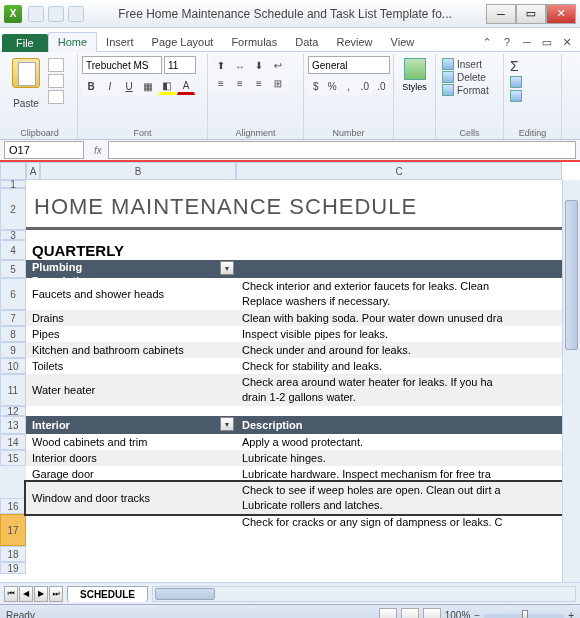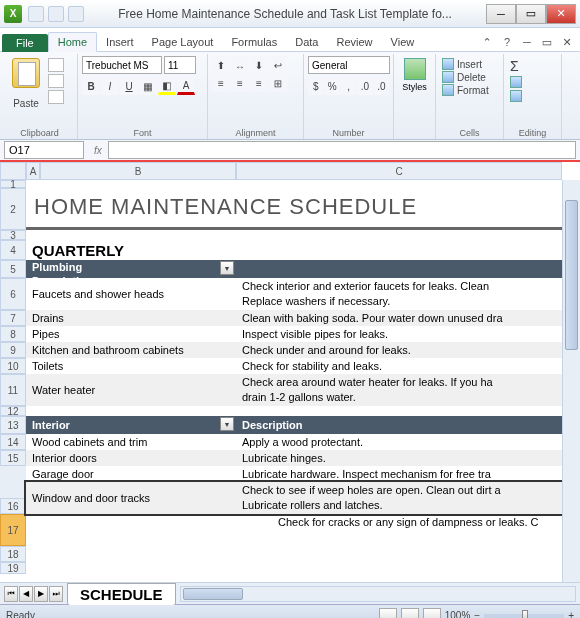--- a/index.html
+++ b/index.html
@@ -78,21 +78,21 @@
 .data-row.alt { background:#f0f0f0;}
 .data-row.sel { outline:2px solid #333;}
 .dcell { padding:1px 6px; display:flex; align-items:center; overflow:hidden; white-space:nowrap;}
 .vscroll { position:absolute; top:18px; right:0; width:18px; bottom:0; background:#e8eef6; border-left:1px solid #c5d3e8;}
 .vthumb { position:absolute; top:20px; left:2px; width:13px; height:150px; background:linear-gradient(90deg,#d0def0,#b8c8e0); border:1px solid #9ab; border-radius:2px;}
 
 
 .sheet-bar { height:22px; background:#e8eef6; border-top:1px solid #c5d3e8; display:flex; align-items:center;}
 .sheet-nav { display:flex; gap:1px; padding:0 4px;}
 .sn-btn { width:14px; height:16px; background:linear-gradient(#fff,#ddd); border:1px solid #aaa; font-size:8px; display:flex; align-items:center; justify-content:center;}
-.sheet-tab { background:#fff; border:1px solid #aaa; border-bottom:none; padding:2px 12px; font-size:15px; font-weight:bold; border-radius:0 0 3px 3px;}
+.sheet-tab { background:#fff; border:1px solid #aaa; border-bottom:none; padding:2px 12px; font-size:10px; font-weight:bold; border-radius:0 0 3px 3px;}
 .hscroll { flex:1; height:16px; margin:0 4px; background:#e8eef6; border:1px solid #c5d3e8; position:relative;}
 .hthumb { position:absolute; left:2px; top:1px; width:60px; height:12px; background:linear-gradient(#d0def0,#b8c8e0); border:1px solid #9ab; border-radius:2px;}
 
 
 .status { height:22px; background:linear-gradient(#e0e9f4,#cdd9e9); border-top:1px solid #aac; display:flex; align-items:center; padding:0 6px; font-size:10px; color:#444;}
 .status-right { margin-left:auto; display:flex; align-items:center; gap:4px;}
 .view-btn { width:18px; height:16px; background:linear-gradient(#fff,#ddd); border:1px solid #aaa;}
 .zoom-slider { width:80px; height:4px; background:#c5d3e8; position:relative;}
 .zoom-thumb { position:absolute; left:38px; top:-4px; width:6px; height:12px; background:linear-gradient(#fff,#ccc); border:1px solid #888;}
 </style>
@@ -311,21 +311,21 @@
         <div class="dcell" style="flex:1;white-space:normal;line-height:15px">Lubricate hinges.</div>
       </div>
       <div class="data-row" style="height: 16px;">
         <div class="dcell" style="width:210px">Garage door</div>
         <div class="dcell" style="flex:1;white-space:normal;line-height:15px">Lubricate hardware. Inspect mechanism for free tra</div>
       </div>
       <div class="data-row alt sel" style="height: 32px;">
         <div class="dcell" style="width:210px">Window and door tracks</div>
         <div class="dcell" style="flex:1;white-space:normal;line-height:15px">Check to see if weep holes are open. Clean out dirt a<br>Lubricate rollers and latches.</div>
       </div>
-      <div class="data-row" style="height: 16px; padding-left: 36px;">
+      <div class="data-row" style="height: 16px;">
         <div class="dcell" style="width:210px"></div>
         <div class="dcell" style="flex:1;white-space:normal;line-height:15px">Check for cracks or any sign of dampness or leaks. C</div>
       </div>
     </div>
   <div class="vscroll">
       <div class="vthumb"></div>
     </div>
 </div>
 
 <div class="sheet-bar">

